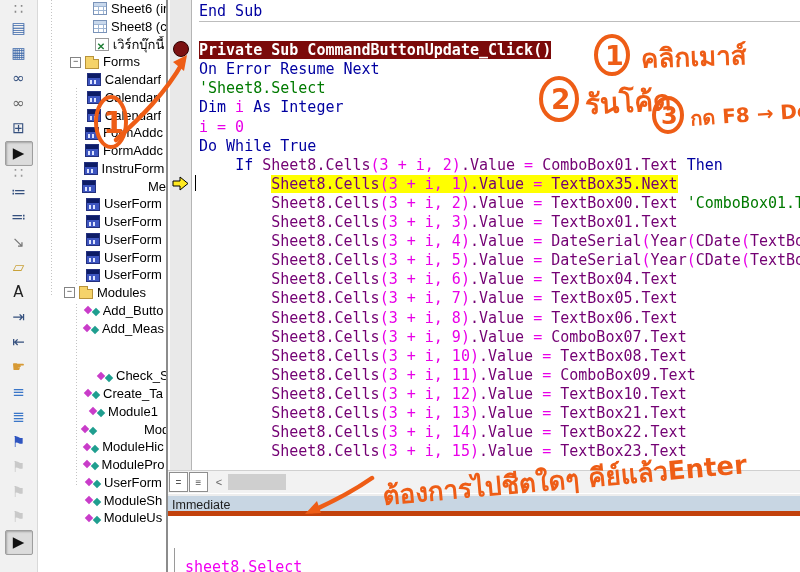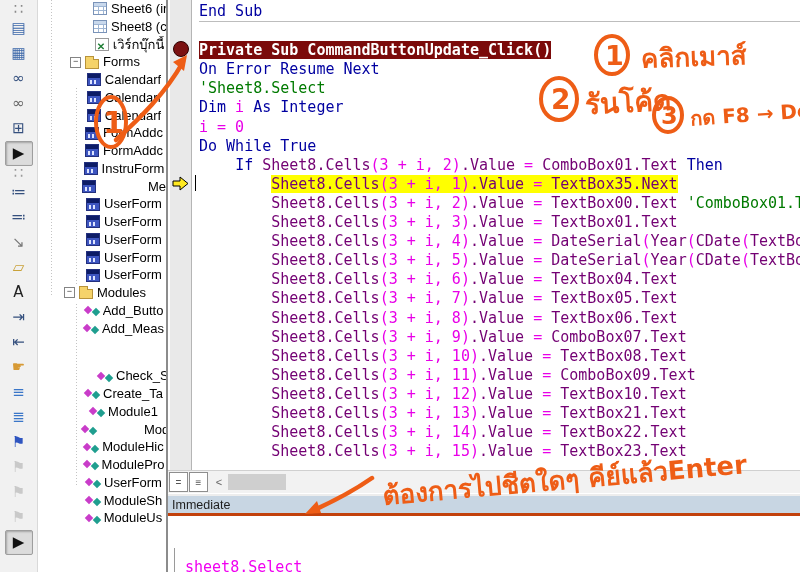--- a/index.html
+++ b/index.html
@@ -62,21 +62,21 @@
   .tok-c{color:var(--c-comment);}
   .tok-w{color:#FFFFFF;}
   
   #hscroll{position:absolute;left:0;top:470px;right:0;height:22px;background:#F2F2F2;border-top:1px solid #D0D0D0;display:flex;align-items:center;}
   .vbtn{width:17px;height:18px;background:#FFFFFF;border:1px solid #8E8E8E;margin-left:1px;font-size:10px;color:#555;
         display:flex;align-items:center;justify-content:center;}
   #scroll-left{width:14px;height:16px;border:none;background:transparent;color:#666;font-size:11px;display:flex;align-items:center;justify-content:center;margin-left:4px;}
   #hthumb{width:58px;height:16px;background:#CFCFCF;margin-left:2px;}
   
   #imm-title{position:absolute;left:0;top:494px;right:0;height:22px;background:var(--c-immtitle);
-             border-top:2px solid #EDEDED;border-bottom:3px solid #c2410c;box-sizing:border-box;
+             border-top:2px solid #EDEDED;border-bottom:5px solid #c2410c;box-sizing:border-box;
              font-size:12.5px;color:#1E1E1E;line-height:19px;padding-left:4px;}
   #imm-body{position:absolute;left:0;top:516px;right:0;bottom:0;background:#fff;}
   #imm-inner{margin-left:6px;border-left:1px solid #9A9A9A;height:100%;padding:10px 0 0 10px;box-sizing:border-box;margin-top:32px;}
   #imm-line{font-family:"DejaVu Sans Mono",monospace;font-size:15px;color:var(--c-immtext);}
   
   #annot-svg{position:absolute;left:0;top:0;width:800px;height:572px;pointer-events:none;z-index:50;}
   .annot-text{position:absolute;color:var(--c-annot);font-family:"DejaVu Sans",sans-serif;font-weight:bold;z-index:51;pointer-events:none;white-space:nowrap;}
   #annot-step1-text{left:641px;top:36px;font-size:26px;transform:rotate(-2deg);}
   #annot-step2-text{left:585px;top:80px;font-size:28px;transform:rotate(-3deg);}
   #annot-step3-text{left:690px;top:97px;font-size:20px;transform:rotate(-4deg);}

